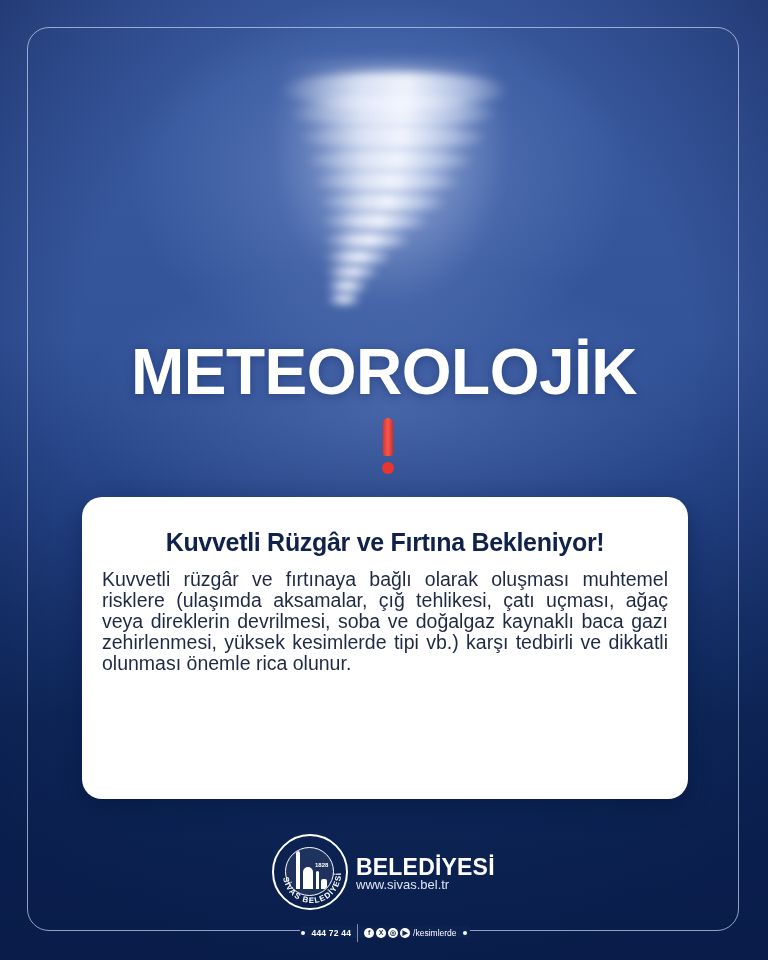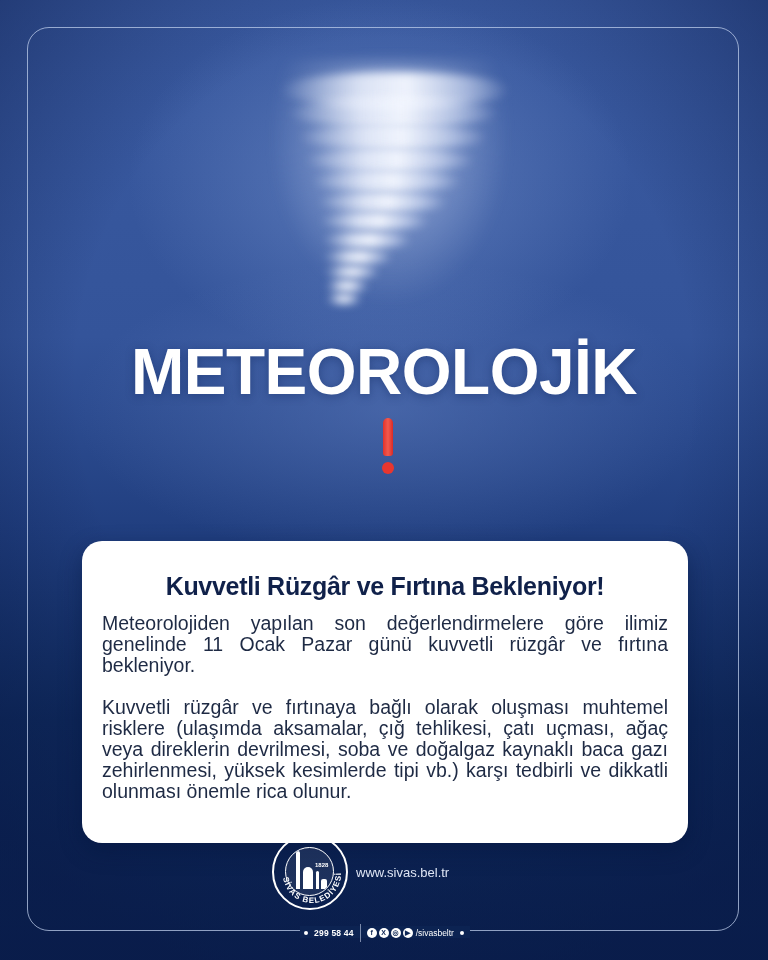--- a/index.html
+++ b/index.html
@@ -51,21 +51,21 @@
       border-radius: 5px 5px 3px 3px;
     }
     .excl .dot {
       position: absolute; left: 1px; top: 44px; width: 12px; height: 12px;
       background: #e8362f; border-radius: 50%;
     }
     .card {
       position: absolute; left: 82px; top: 497px; width: 606px; height: 302px;
       background: #ffffff; border-radius: 20px;
       box-shadow: 0 8px 22px rgba(5,20,60,0.45);
-      box-sizing: border-box; padding: 30px 20px 0 20px; margin-top: 44px;
+      box-sizing: border-box; padding: 30px 20px 0 20px;
     }
     .card-title {
       text-align: center; color: #10214a; font-weight: 700;
       font-size: 25px; line-height: 30px; margin: 0 0 12px 0; letter-spacing: -0.3px;
     }
     .card-p {
       color: #1e2a44; font-size: 19.5px; line-height: 21px;
       text-align: justify; margin: 0 0 21px 0;
       font-family: "Liberation Sans", sans-serif;
     }
@@ -134,21 +134,20 @@
 
 <div class="frame"></div>
 
 <div class="headline l1">METEOROLOJİK</div>
 <div class="headline l2">
   <span class="excl"><span class="bar"></span><span class="dot"></span></span>
 </div>
 
 <div class="card">
   <h2 class="card-title">Kuvvetli Rüzgâr ve Fırtına Bekleniyor!</h2>
-  <p class="card-p">Meteorolojiden yapılan son değerlendirmelere göre ilimiz genelinde 11 Ocak Pazar günü kuvvetli rüzgâr ve fırtına bekleniyor.</p>
   <p class="card-p">Kuvvetli rüzgâr ve fırtınaya bağlı olarak oluşması muhtemel risklere (ulaşımda aksamalar, çığ tehlikesi, çatı uçması, ağaç veya direklerin devrilmesi, soba ve doğalgaz kaynaklı baca gazı zehirlenmesi, yüksek kesimlerde tipi vb.) karşı tedbirli ve dikkatli olunması önemle rica olunur.</p>
 </div>
 
 <div class="logo">
   <div class="seal">
     <svg class="seal-ring-text" viewBox="0 0 76 76">
       <defs>
         <path id="ringPath" d="M 38 38 m -29 0 a 29 29 0 1 0 58 0 a 29 29 0 1 0 -58 0"></path>
       </defs>
       <text font-family="Liberation Sans, sans-serif" font-size="8" font-weight="700" fill="#ffffff" letter-spacing="1">
@@ -157,28 +156,29 @@
     </svg>
     <div class="seal-inner">
       <div class="minaret" style="left:10px; width:4px; height:38px;"></div>
       <div class="minaret" style="left:17px; width:10px; height:22px; border-radius:5px 5px 0 0;"></div>
       <div class="minaret" style="left:30px; width:3px; height:18px;"></div>
       <div class="minaret" style="left:35px; width:6px; height:10px;"></div>
       <span class="seal-year">1828</span>
     </div>
   </div>
   <div class="brand">
+    <div class="brand-2">BELEDİYESİ</div>
     <div class="brand-url">www.sivas.bel.tr</div>
   </div>
 </div>
 
 <div class="footer-mask"></div>
 <div class="footer">
   <span class="bullet"></span>
-  <span class="num">299 58 44</span>
+  <span class="num">444 72 44</span>
   <span class="sep"></span>
   <span class="soc">f</span>
   <span class="soc">X</span>
   <span class="soc">◎</span>
   <span class="soc">▶</span>
-  <span class="handle">/sivasbeltr</span>
+  <span class="handle">/kesimlerde</span>
   <span class="bullet"></span>
 </div>
 
 </body></html>

